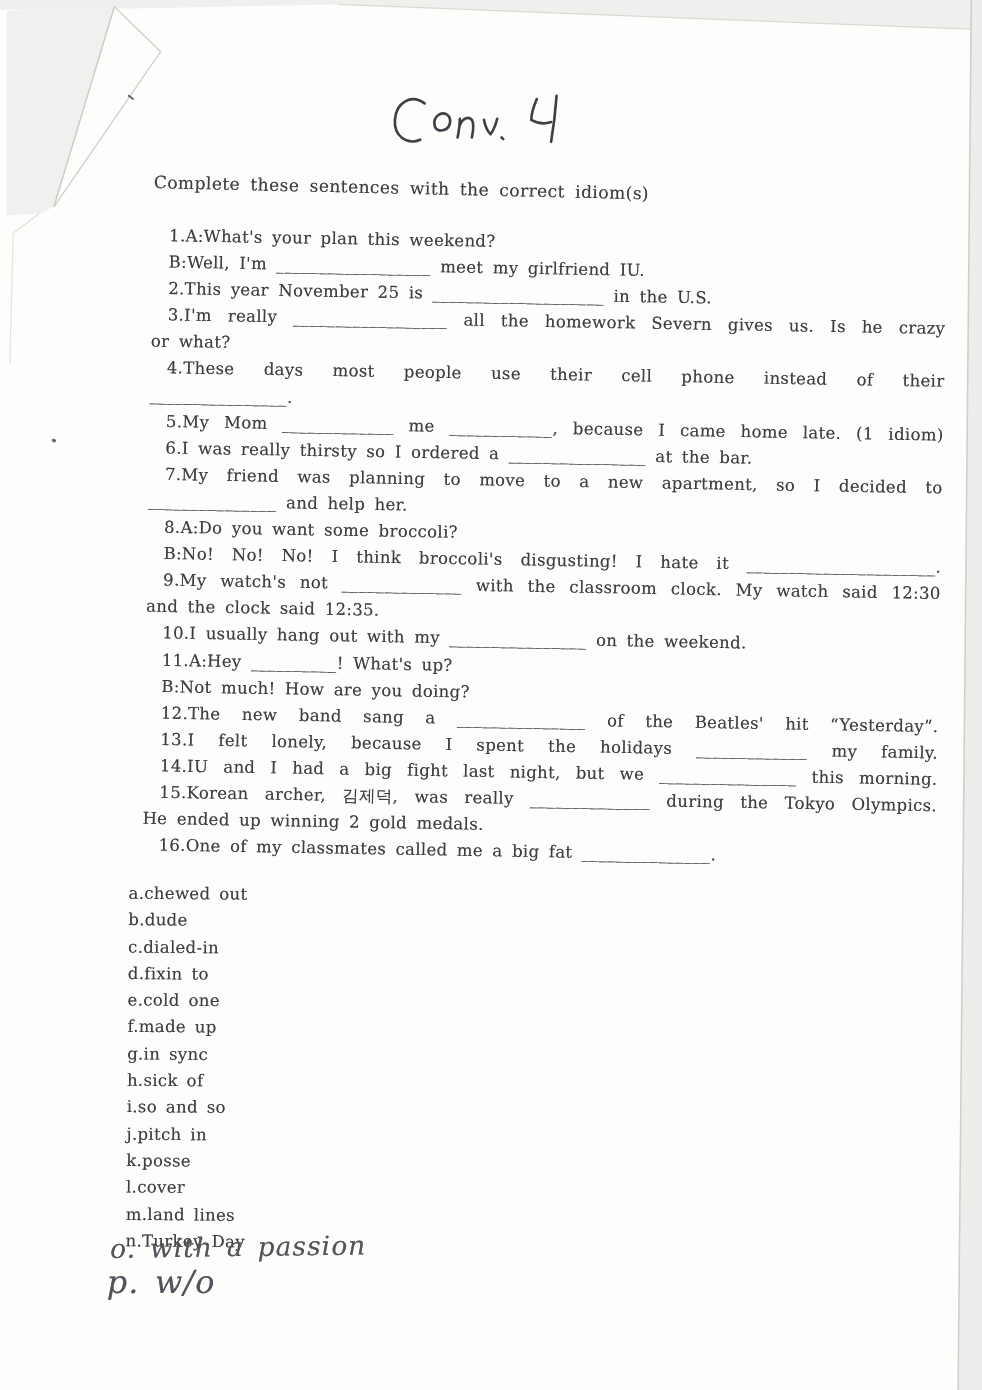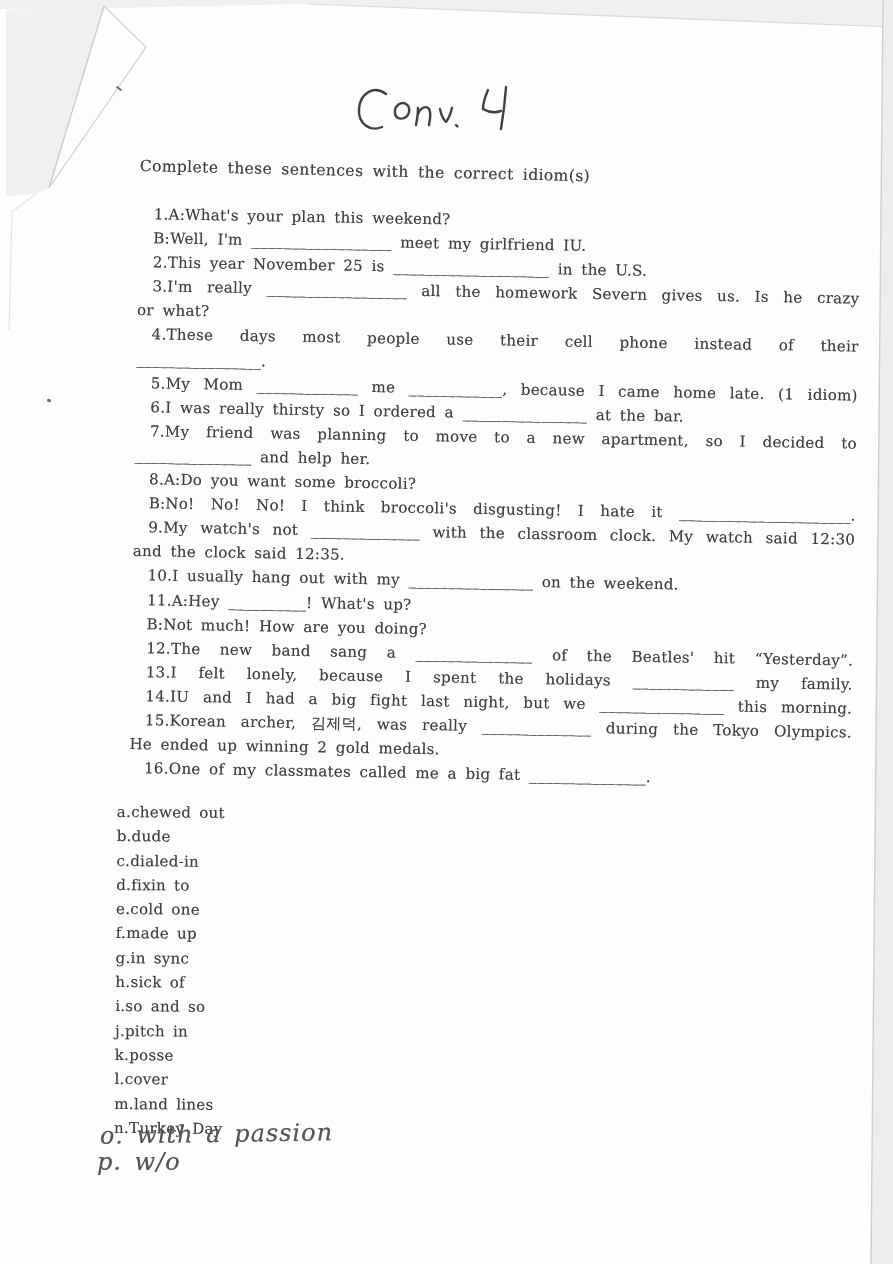--- a/index.html
+++ b/index.html
@@ -40,21 +40,21 @@
   .choice{height:24.3px;line-height:24.3px;}
   
   .title-svg{position:absolute;left:348px;top:80px;width:190px;height:64px;}
   .handwritten{
     position:absolute;
     font-family:"DejaVu Serif", serif;font-style:italic;
     color:#54545d;letter-spacing:1px;word-spacing:4px;
     text-shadow:0 0 .5px rgba(84,84,93,.6);
   }
   .hw-o{left:100px;top:1120px;font-size:24px;transform:rotate(-.8deg);}
-  .hw-p{left:97px;top:1148px;font-size:24px;font-style:italic;}
+  .hw-p{left:97px;top:1148px;font-size:29px;font-style:italic;}
 </style>
 </head>
 <body>
 
 <div class="stage">
 
   <svg class="edge-top" viewBox="0 0 893 32" preserveAspectRatio="none">
     <polygon points="0,0 893,0 893,27 308,4 110,8 0,9" fill="#efefed"></polygon>
     <path d="M308,4 L893,27" stroke="#d8d8d4" stroke-width="1.2" fill="none"></path>
   </svg>

